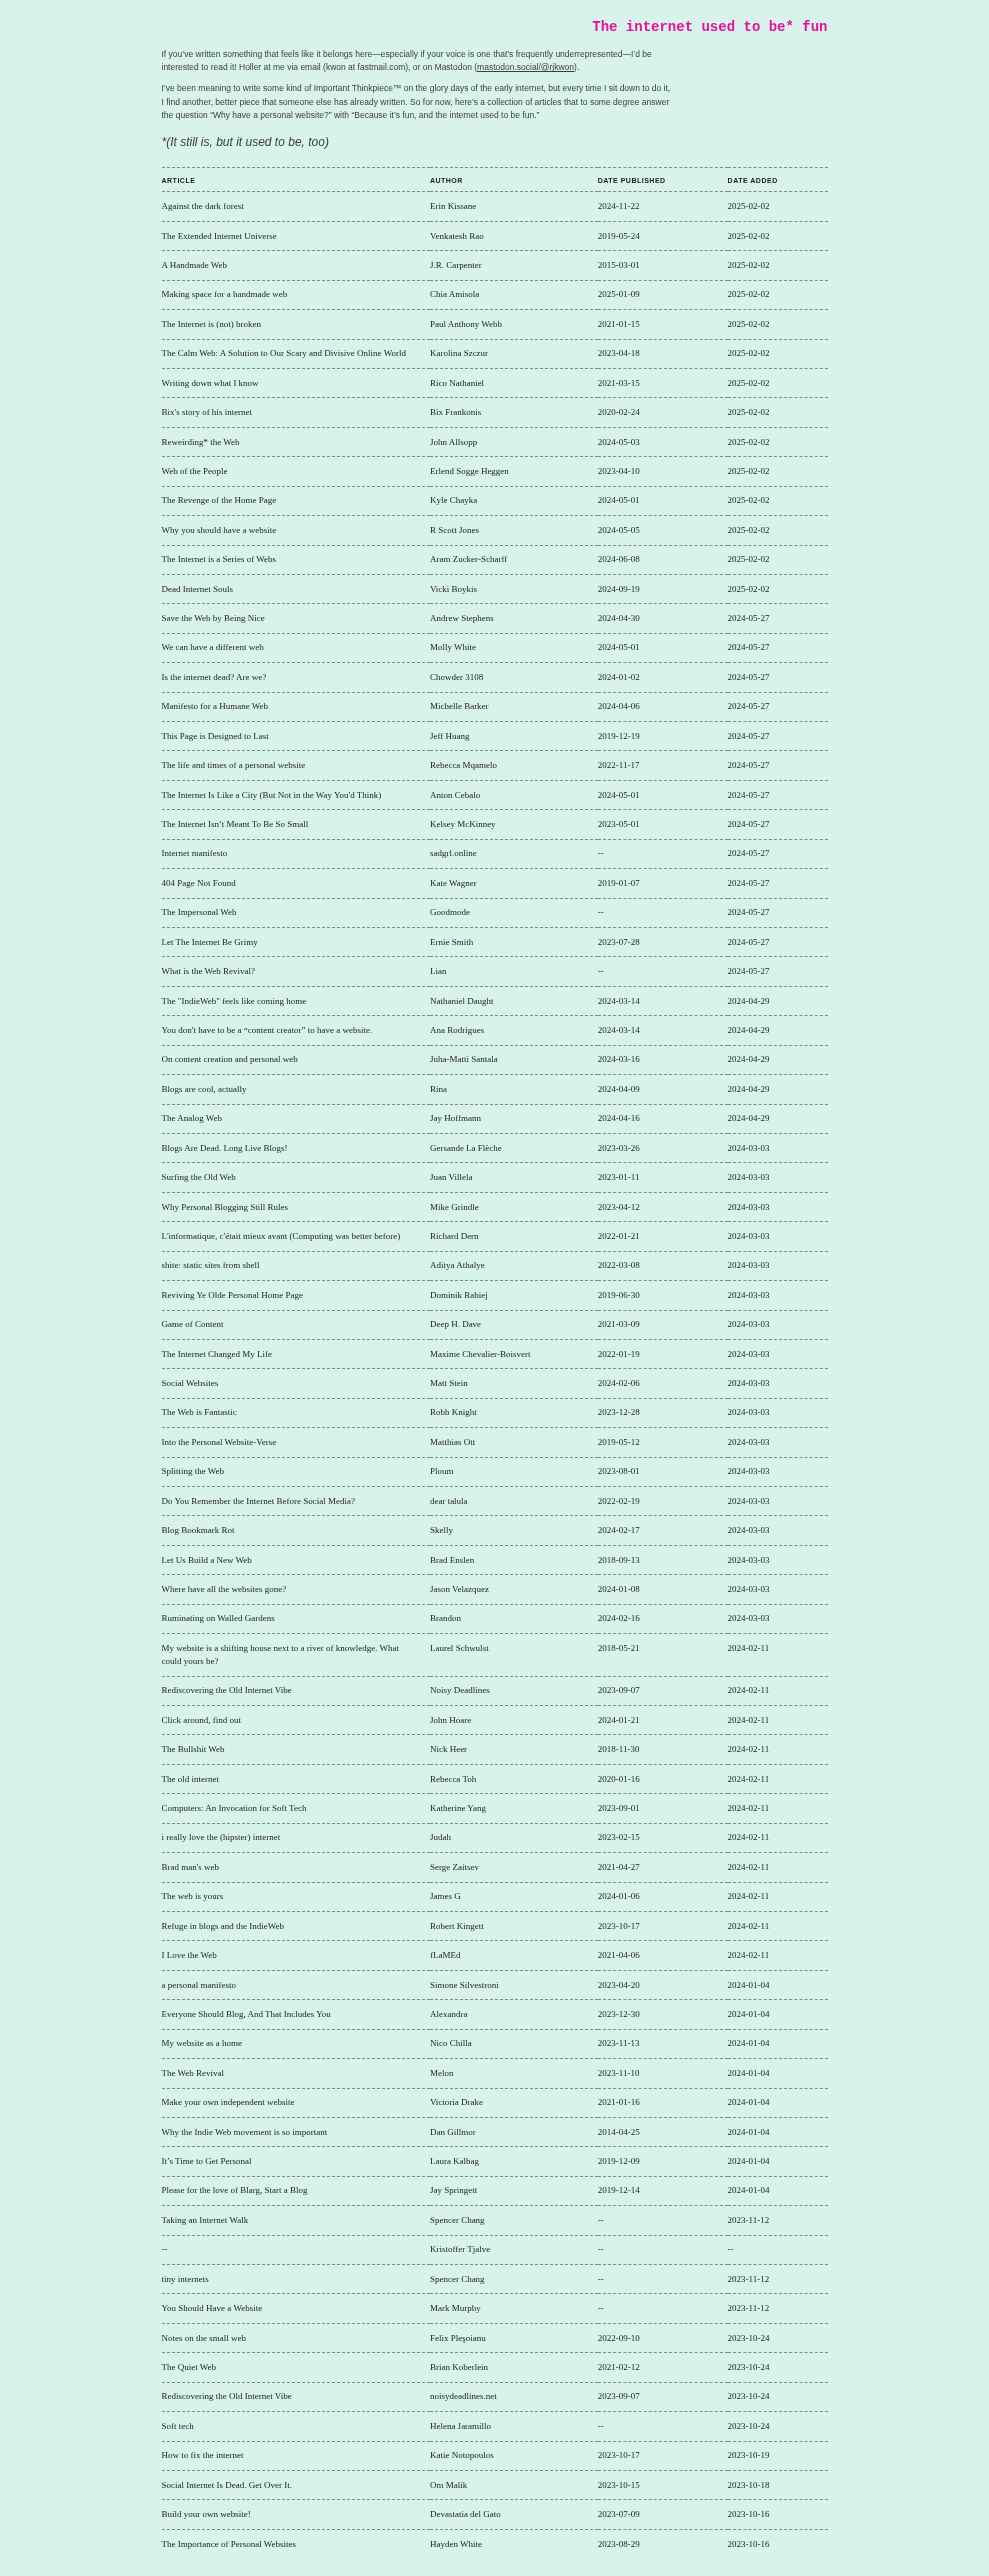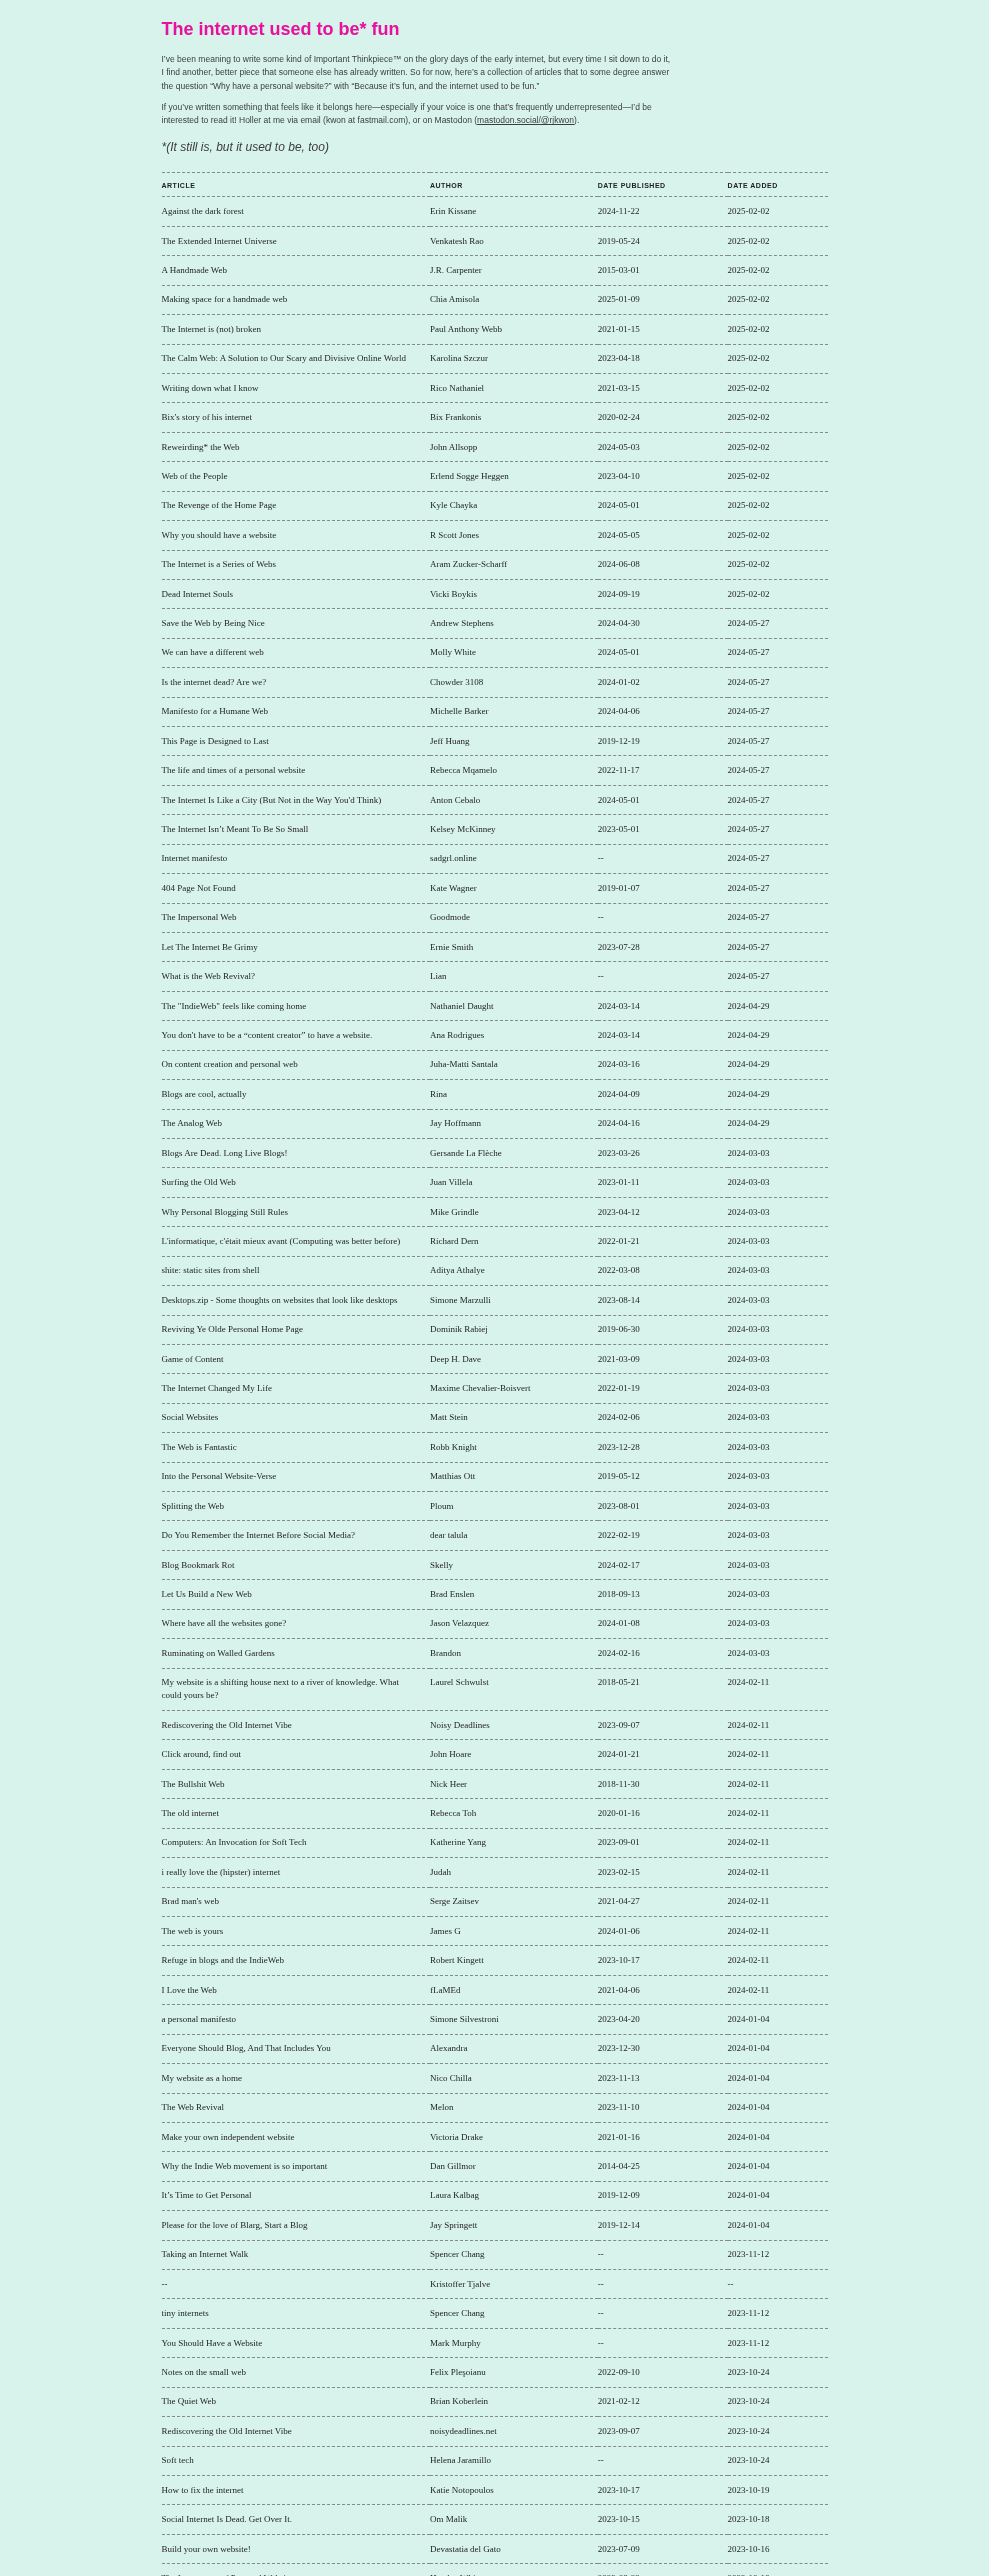--- a/index.html
+++ b/index.html
@@ -10,25 +10,26 @@
     color: #2e2e2e;
     font-family: "Liberation Sans", sans-serif;
   }
   body { min-height: 3802px; }
   .container {
     width: 666px;
     margin: 0 auto;
     padding-top: 6.2px;
   }
   h1.page-title {
-    font-family: Liberation Sans, sans-serif;
+    font-family: Liberation Mono, monospace;
     font-weight: bold;
-    font-size: 18px;
+    font-size: 14px;
     color: #e8109c;
     margin: 12.4px 0 13.4px 0;
+    text-align: right;
   }
   .intro {
     max-width: 511px;
     font-size: 8.5px;
     line-height: 13.4px;
     color: #3d3d3d;
   }
   .intro p { margin: 0 0 7.7px 0; }
   .intro a {
     color: #3d3d3d;
@@ -75,22 +76,22 @@
   td.cell-article { cursor: pointer; }
 </style>
 </head>
 <body>
 
 <div class="container">
 
   <h1 class="page-title">The internet used to be* fun</h1>
 
   <div class="intro">
+    <p><span>If you’ve written something that feels like it belongs here—especially if your voice is one that’s frequently underrepresented—I’d be interested to read it! Holler at me via email (kwon at fastmail.com), or on Mastodon (</span><a href="#">mastodon.social/@rjkwon</a><span>).</span></p>
     <p>I’ve been meaning to write some kind of Important Thinkpiece™ on the glory days of the early internet, but every time I sit down to do it, I find another, better piece that someone else has already written. So for now, here’s a collection of articles that to some degree answer the question “Why have a personal website?” with “Because it’s fun, and the internet used to be fun.”</p>
-    <p><span>If you’ve written something that feels like it belongs here—especially if your voice is one that’s frequently underrepresented—I’d be interested to read it! Holler at me via email (kwon at fastmail.com), or on Mastodon (</span><a href="#">mastodon.social/@rjkwon</a><span>).</span></p>
     <div class="footnote">*(It still is, but it used to be, too)</div>
   </div>
 
   <table class="articles">
     <colgroup>
         <col class="c1">
         <col class="c2">
         <col class="c3">
         <col class="c4">
       </colgroup>
@@ -355,26 +356,20 @@
       <td class="cell-added">2024-03-03</td>
     </tr>
 
     <tr>
       <td class="cell-article">shite: static sites from shell</td>
       <td class="cell-author">Aditya Athalye</td>
       <td class="cell-published">2022-03-08</td>
       <td class="cell-added">2024-03-03</td>
     </tr>
 
-    <tr>
-      <td class="cell-article">Desktops.zip - Some thoughts on websites that look like desktops</td>
-      <td class="cell-author">Simone Marzulli</td>
-      <td class="cell-published">2023-08-14</td>
-      <td class="cell-added">2024-03-03</td>
-    </tr>
 
     <tr>
       <td class="cell-article">Reviving Ye Olde Personal Home Page</td>
       <td class="cell-author">Dominik Rabiej</td>
       <td class="cell-published">2019-06-30</td>
       <td class="cell-added">2024-03-03</td>
     </tr>
 
 
     <tr>

